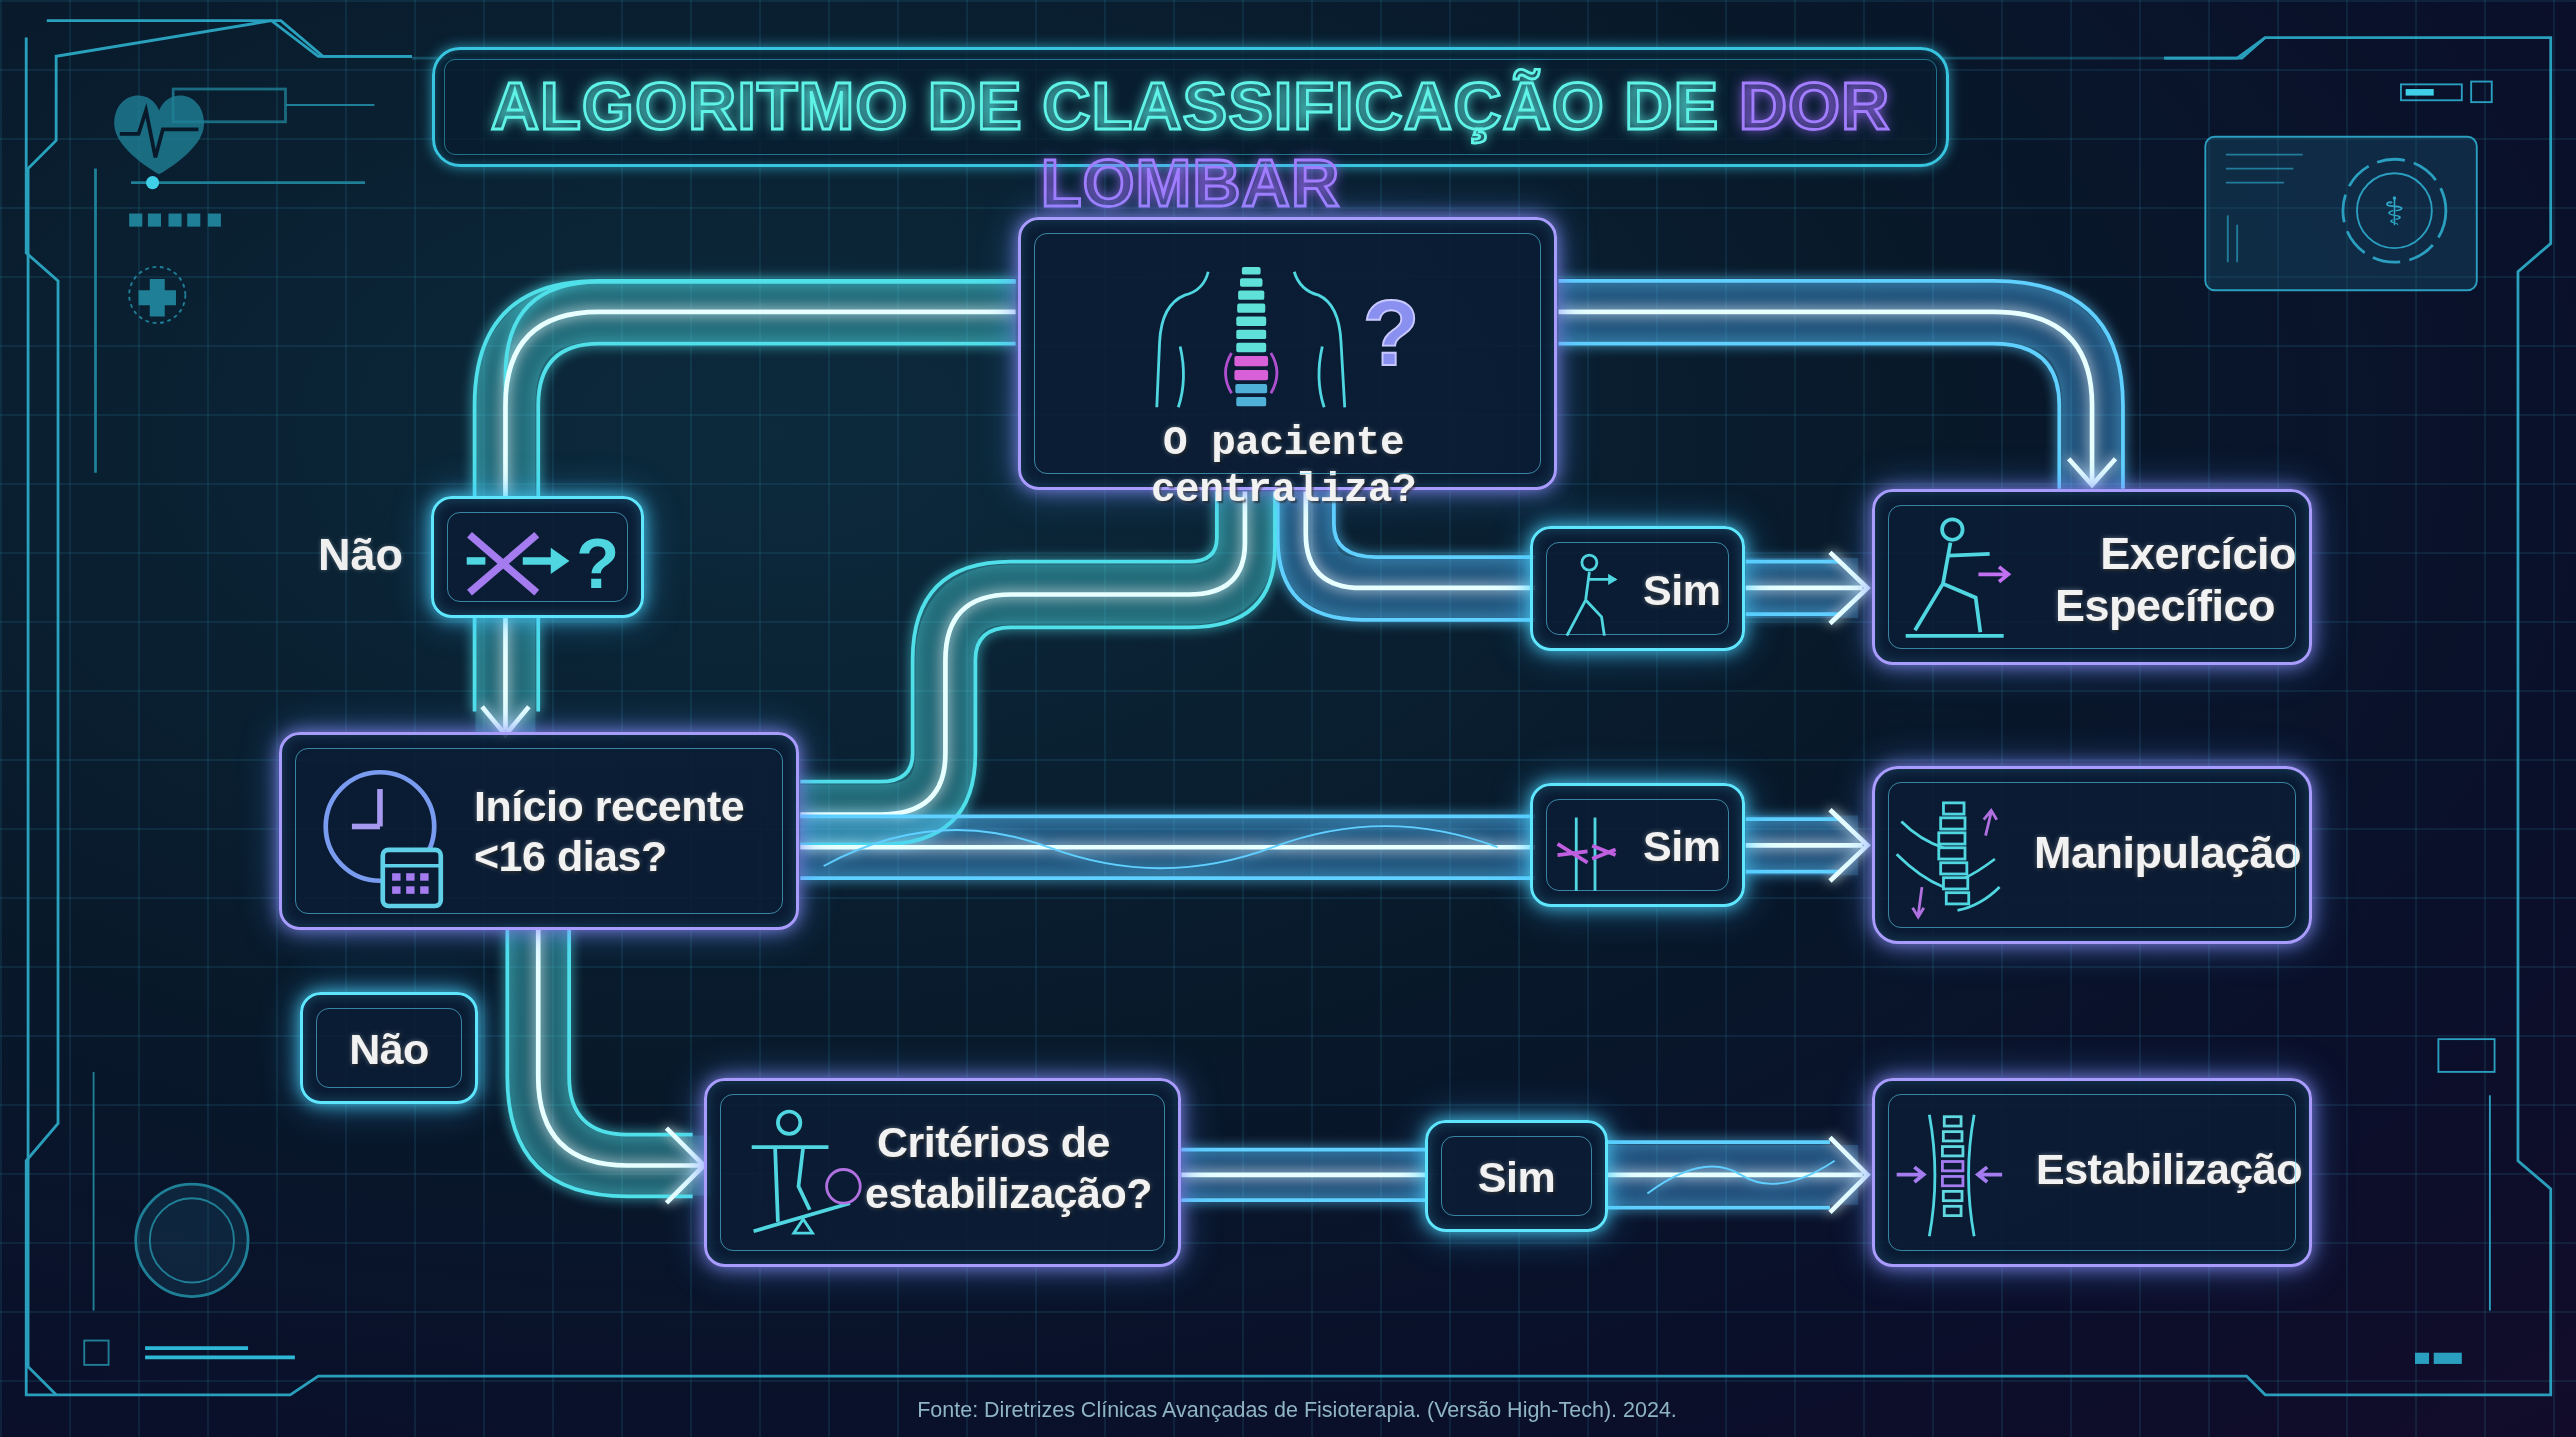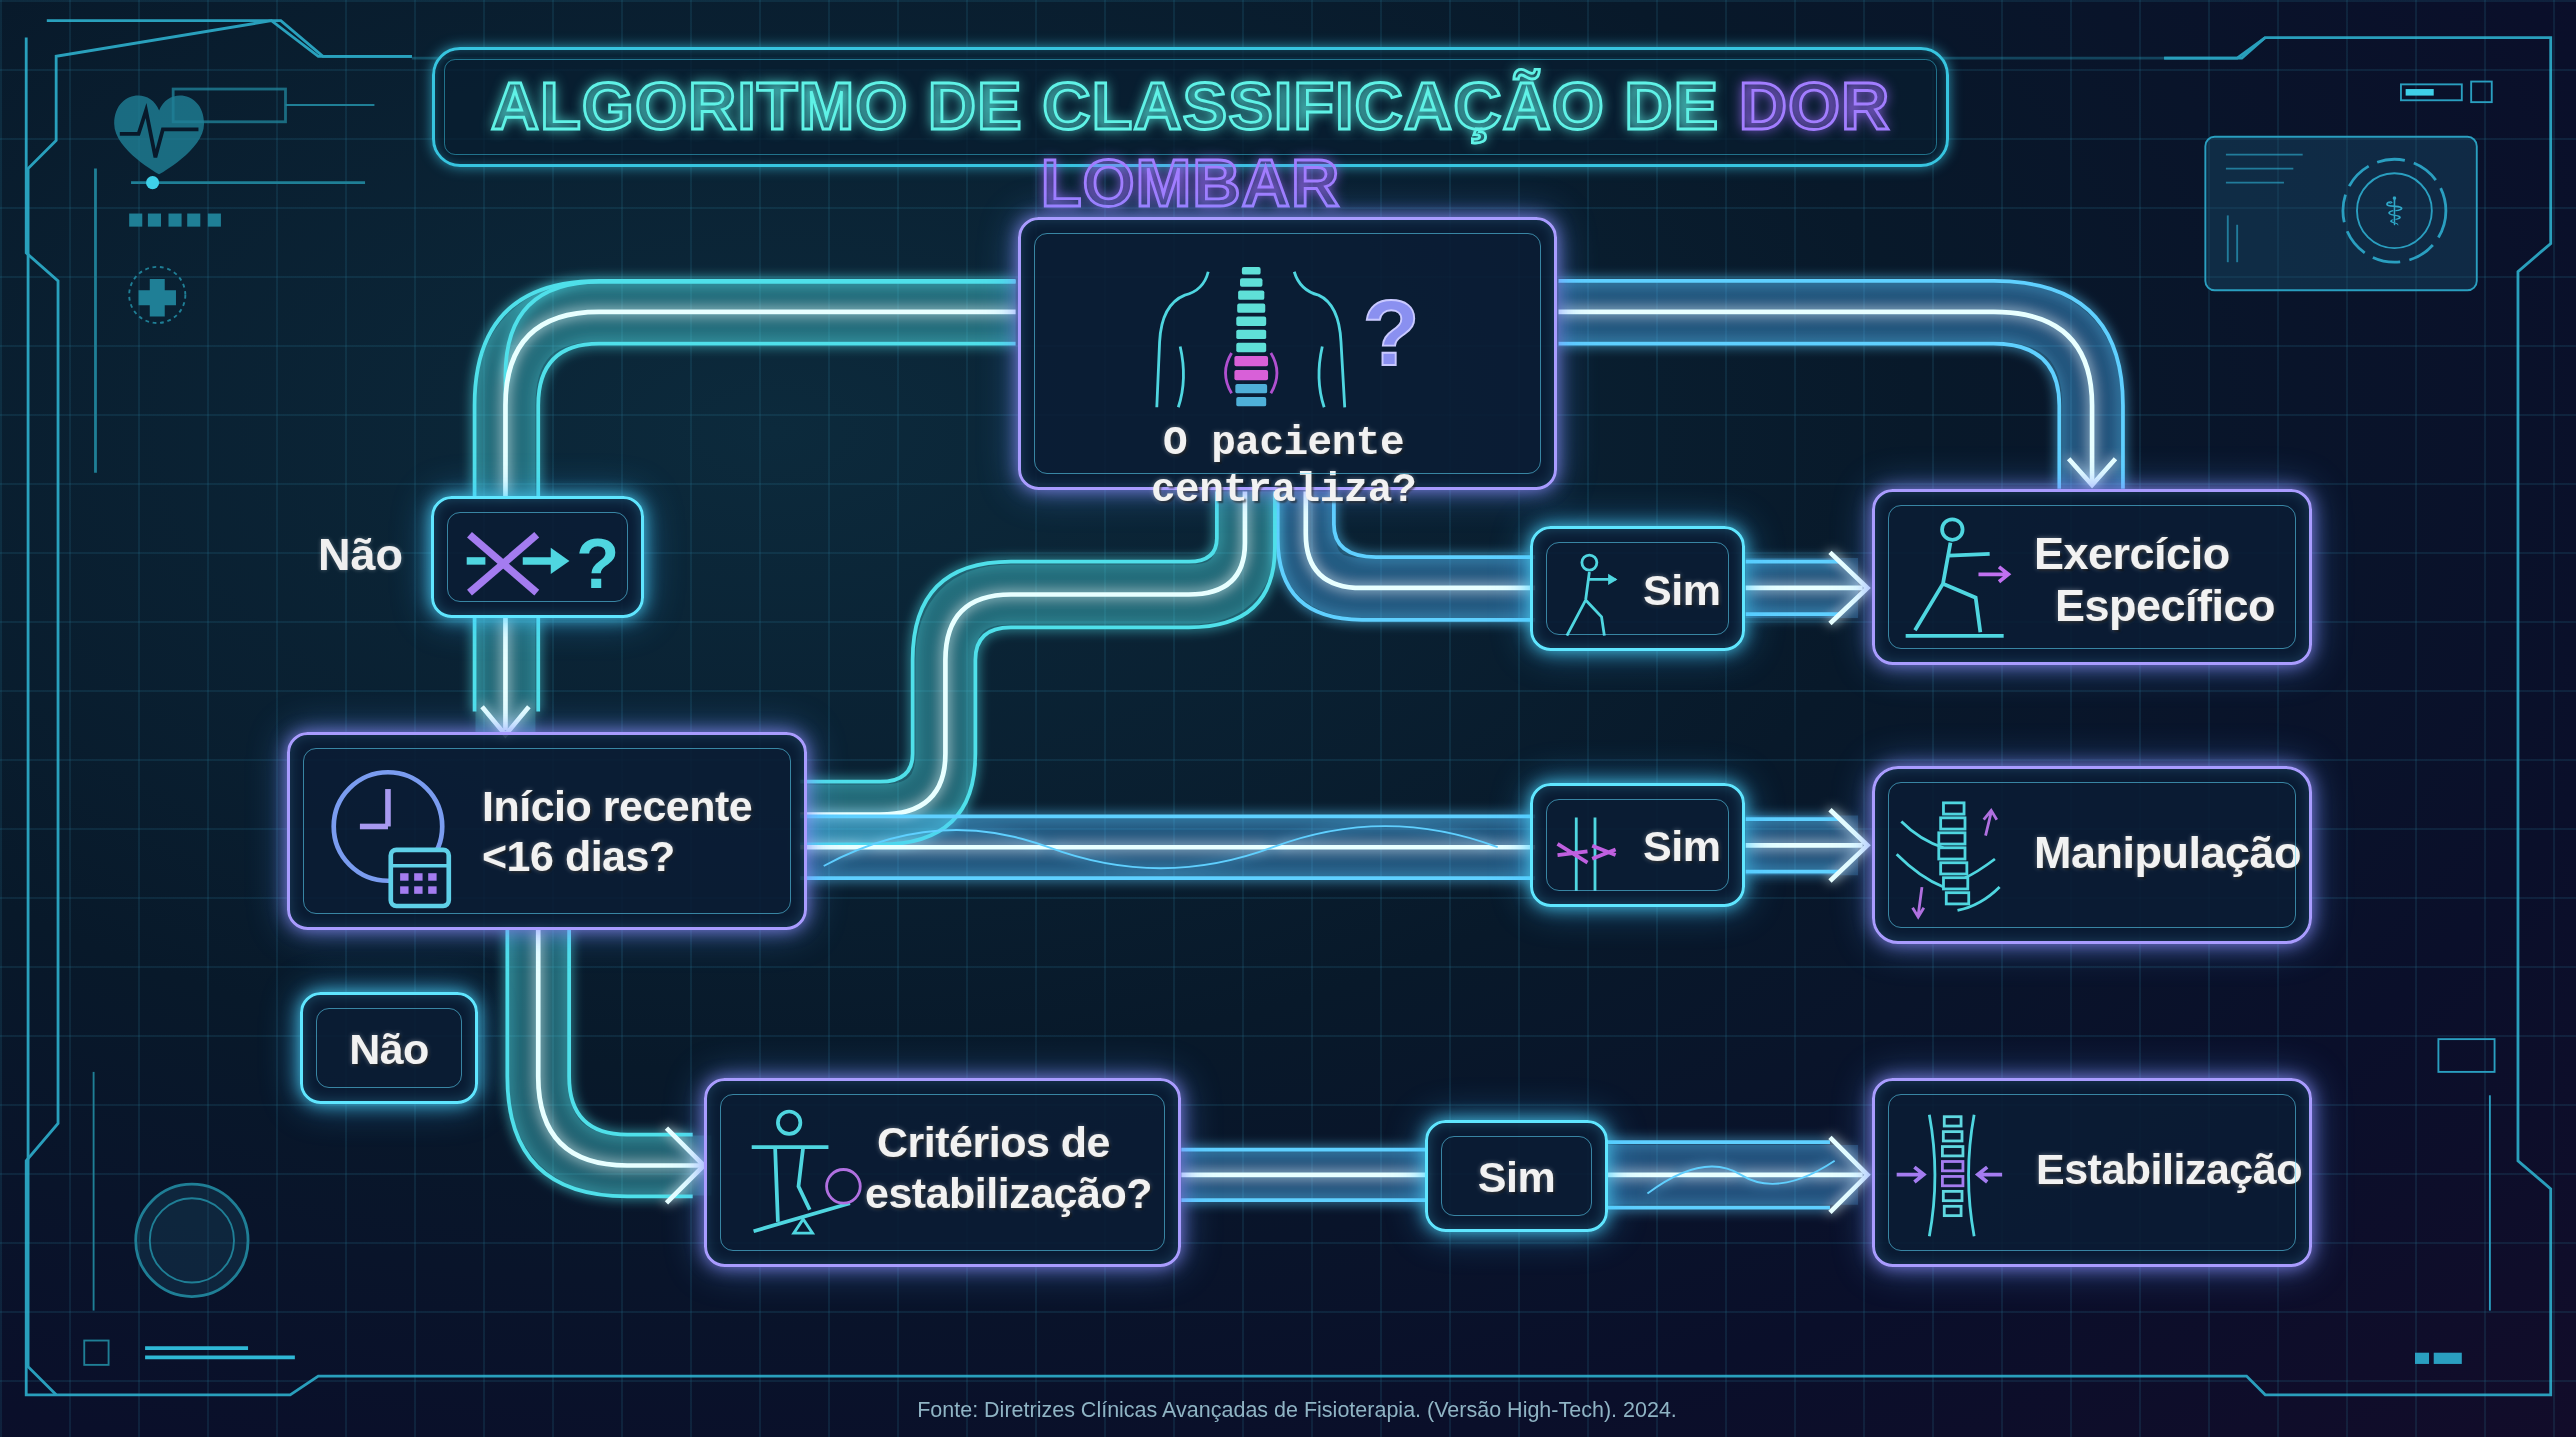--- a/index.html
+++ b/index.html
@@ -247,21 +247,21 @@
   <svg width="213" height="122" style="position:absolute; left:0; top:0;" viewBox="0 0 228 130">
     <line x1="35" y1="66" x2="55" y2="66" stroke="#4fd6e0" stroke-width="8"></line>
     <line x1="95" y1="66" x2="130" y2="66" stroke="#4fd6e0" stroke-width="8"></line>
     <path d="M125 52 L145 66 L125 80 Z" fill="#4fd6e0"></path>
     <line x1="38" y1="38" x2="110" y2="100" stroke="#a47cf0" stroke-width="8"></line>
     <line x1="110" y1="38" x2="38" y2="100" stroke="#a47cf0" stroke-width="8"></line>
     <text x="152" y="95" font-size="76" font-weight="bold" fill="#4fd6e0" font-family="Liberation Sans, sans-serif">?</text>
   </svg>
 </div>
 
-<div class="box purple" style="left:279px; top:732px; width:520px; height:198px;margin-left:8px;">
+<div class="box purple" style="left:279px; top:732px; width:520px; height:198px;">
   <svg width="150" height="159" style="position:absolute; left:37px; top:26px;" viewBox="0 0 160 170">
     <circle cx="65" cy="70" r="58" fill="none" stroke="#7a9cf0" stroke-width="5"></circle>
     <line x1="65" y1="70" x2="65" y2="30" stroke="#a899f0" stroke-width="6"></line>
     <line x1="65" y1="70" x2="35" y2="70" stroke="#a899f0" stroke-width="6"></line>
     <rect x="68" y="95" width="62" height="60" rx="6" fill="#0a1c34" stroke="#5fd0e8" stroke-width="5"></rect>
     <line x1="68" y1="112" x2="130" y2="112" stroke="#5fd0e8" stroke-width="4"></line>
     <g fill="#a47cf0">
         <rect x="78" y="120" width="9" height="8"></rect>
         <rect x="93" y="120" width="9" height="8"></rect>
         <rect x="108" y="120" width="9" height="8"></rect>
@@ -309,21 +309,21 @@
   <div class="txt" style="left:0; right:0; top:30px; text-align:center; font-size:43px;">Sim</div>
 </div>
 
 <div class="box purple" style="left:1872px; top:489px; width:440px; height:176px;">
   <svg width="122" height="140" style="position:absolute; left:20.6px; top:17px;" viewBox="0 0 130 150">
     <circle cx="60" cy="22" r="11" fill="none" stroke="#4fd6e0" stroke-width="4"></circle>
     <path d="M58 36 L50 80 L20 130 M50 80 L85 95 L90 132 M56 50 L100 48" fill="none" stroke="#4fd6e0" stroke-width="4"></path>
     <line x1="10" y1="136" x2="115" y2="136" stroke="#4fd6e0" stroke-width="4"></line>
     <path d="M88 70 L118 70 M110 62 L120 70 L110 78" stroke="#c070f0" stroke-width="4" fill="none"></path>
   </svg>
-  <div class="txt" style="left:159px; top:36px; width:262px; text-align:left; font-size:45px;">Exercício</div>
+  <div class="txt" style="left:159px; top:36px; width:262px; text-align:right; font-size:45px;">Exercício</div>
   <div class="txt" style="left:159px; top:88px; width:262px; text-align:center; font-size:45px;">Específico</div>
 </div>
 
 <div class="box purple" style="left:1872px; top:766px; width:440px; height:178px;border-radius:26px;">
   <svg width="131" height="150" style="position:absolute; left:17px; top:15px;" viewBox="0 0 140 160">
     <g fill="none" stroke="#4fd6e0" stroke-width="3">
       <rect x="55" y="20" width="22" height="12"></rect>
         <rect x="52" y="36" width="26" height="12"></rect>
         <rect x="50" y="52" width="28" height="12"></rect>
         <rect x="50" y="68" width="28" height="12"></rect>

